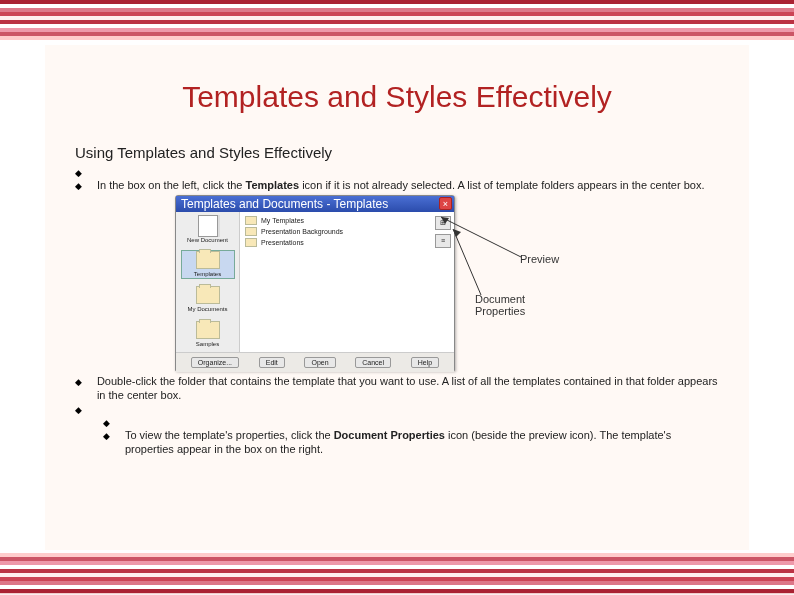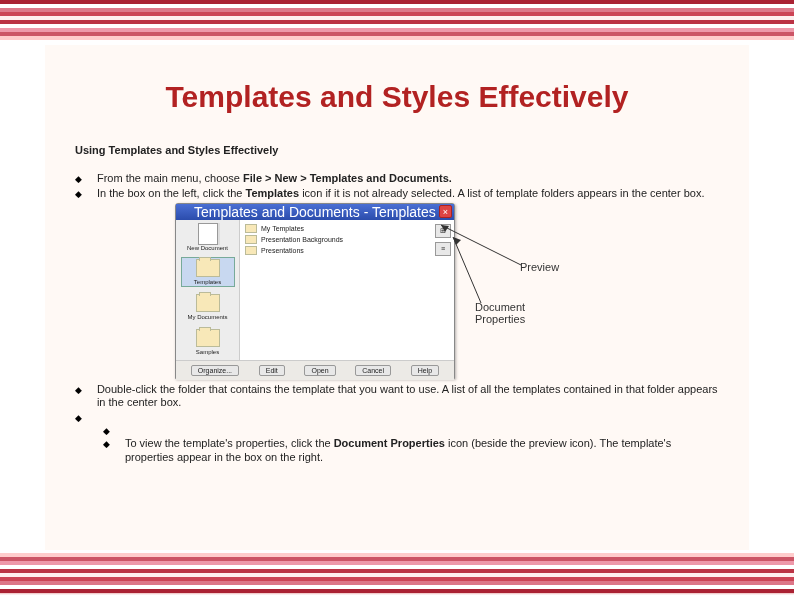--- a/index.html
+++ b/index.html
@@ -25,35 +25,35 @@
 .content-area {
   position: absolute;
   top: 45px;
   left: 45px;
   right: 45px;
   bottom: 45px;
   background: #fff9f5;
 }
 .title {
   font-size: 30px;
-  font-weight: bold;
+  font-weight: normal;
   color: #b22222;
   text-align: center;
   margin-top: 35px;
   margin-bottom: 30px;
 }
 .body-content {
   padding: 0 30px;
   font-size: 11px;
   color: #222;
 }
 .section-heading {
-  font-size: 11px;
-  font-weight: bold;
-  margin-bottom: 16px;
+  font-size: 15px;
+  font-weight: normal;
+  margin-bottom: 5px;
 }
 .bullet-row {
   display: flex;
   align-items: flex-start;
   margin-bottom: 1px;
 }
 .bullet-row.indent1 { margin-left: 0; }
 .bullet-row.indent2 { margin-left: 28px; }
 .diamond {
   font-size: 9px;
@@ -81,21 +81,21 @@
   box-shadow: 1px 1px 3px rgba(0,0,0,0.3);
 }
 .dlg-titlebar {
   height: 16px;
   background: linear-gradient(to bottom, #4a6fd4 0%, #2b4cac 100%);
   display: flex;
   align-items: center;
   justify-content: space-between;
   padding: 0 2px 0 5px;
 }
-.dlg-title-text { color: #fff; font-size: 14px; margin-left: 13px; }
+.dlg-title-text { color: #fff; font-size: 12px; }
 .dlg-close {
   width: 13px; height: 13px;
   background: #d44;
   color: #fff;
   font-size: 9px;
   text-align: center;
   line-height: 12px;
   border: 1px solid #a22;
   border-radius: 2px;
 }
@@ -235,21 +235,20 @@
 
 <div class="content-area">
   <div class="title">Templates and Styles Effectively</div>
 
   <div class="body-content">
     <div class="section-heading">Using Templates and Styles Effectively</div>
 
     <div id="bullets-top">
         <div class="bullet-row indent1">
           <span class="diamond">◆</span>
-          <span class="bullet-text">From the main menu, choose <b>File &gt; New &gt; Templates and Documents.</b></span>
         </div>
         <div class="bullet-row indent1">
           <span class="diamond">◆</span>
           <span class="bullet-text">In the box on the left, click the <b>Templates</b> icon if it is not already selected. A list of template folders appears in the center box.</span>
         </div>
       </div>
 
     <div class="dialog-figure">
       <div class="dlg">
         <div class="dlg-titlebar">

